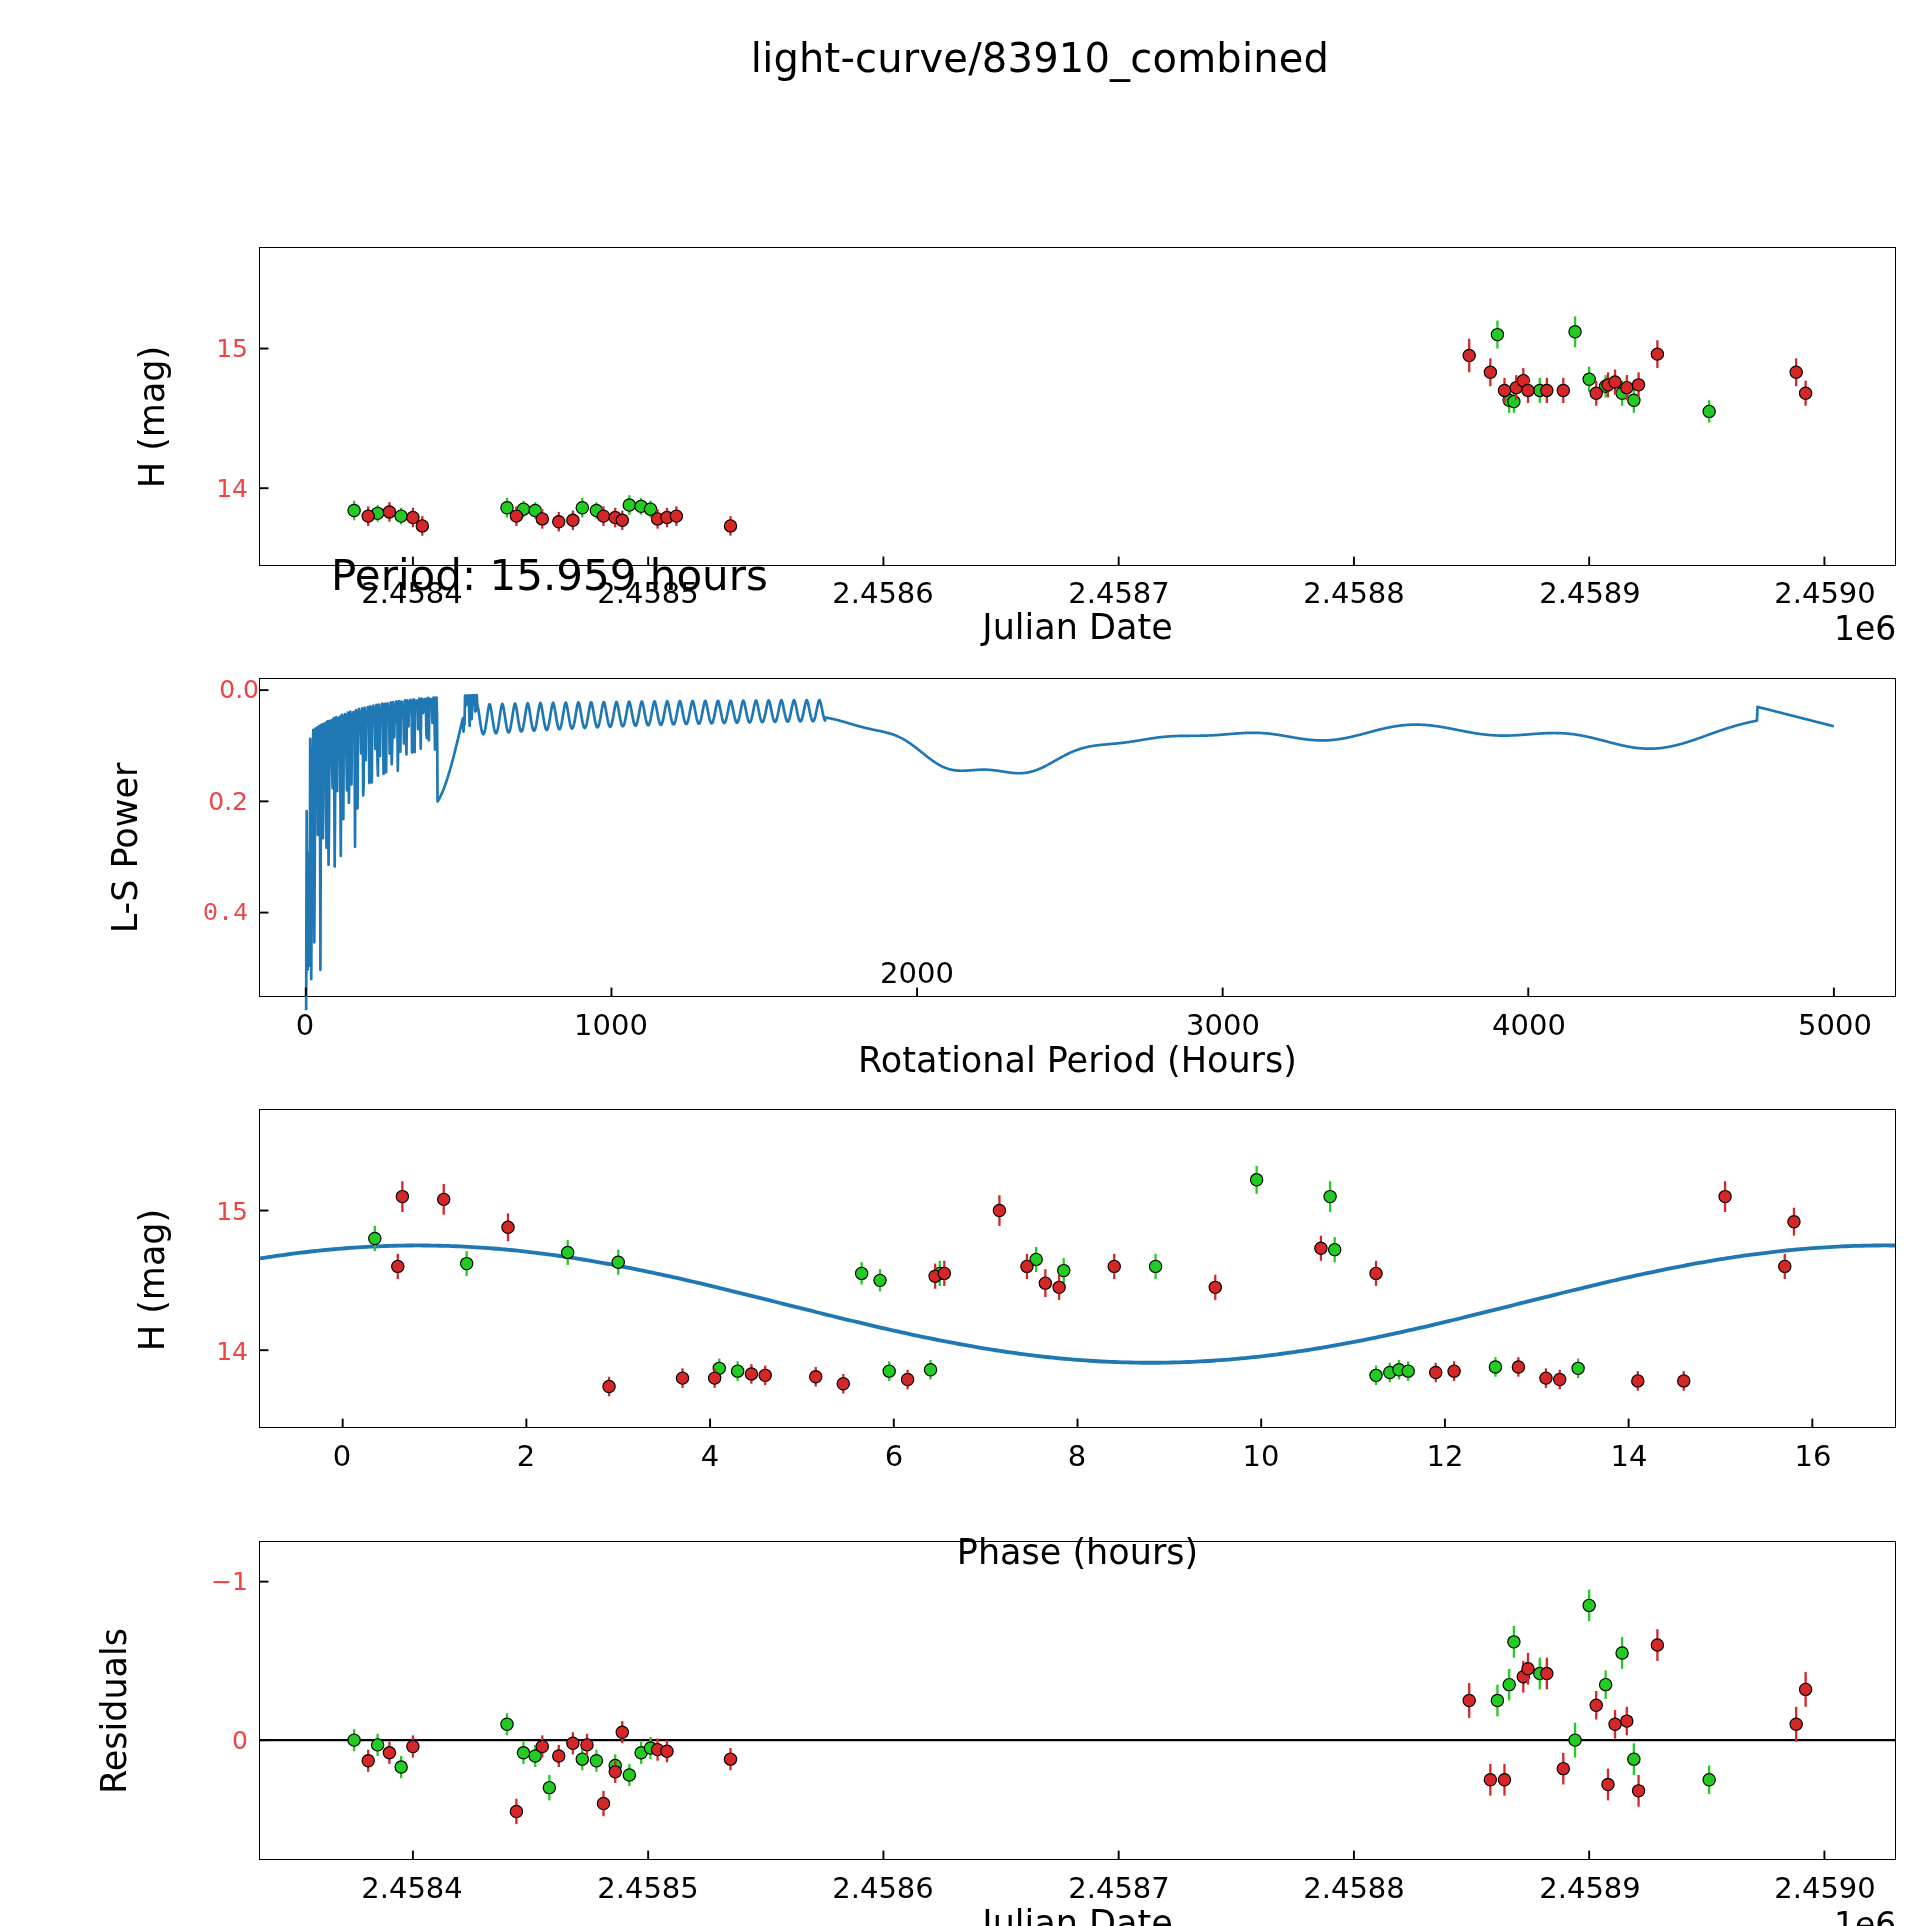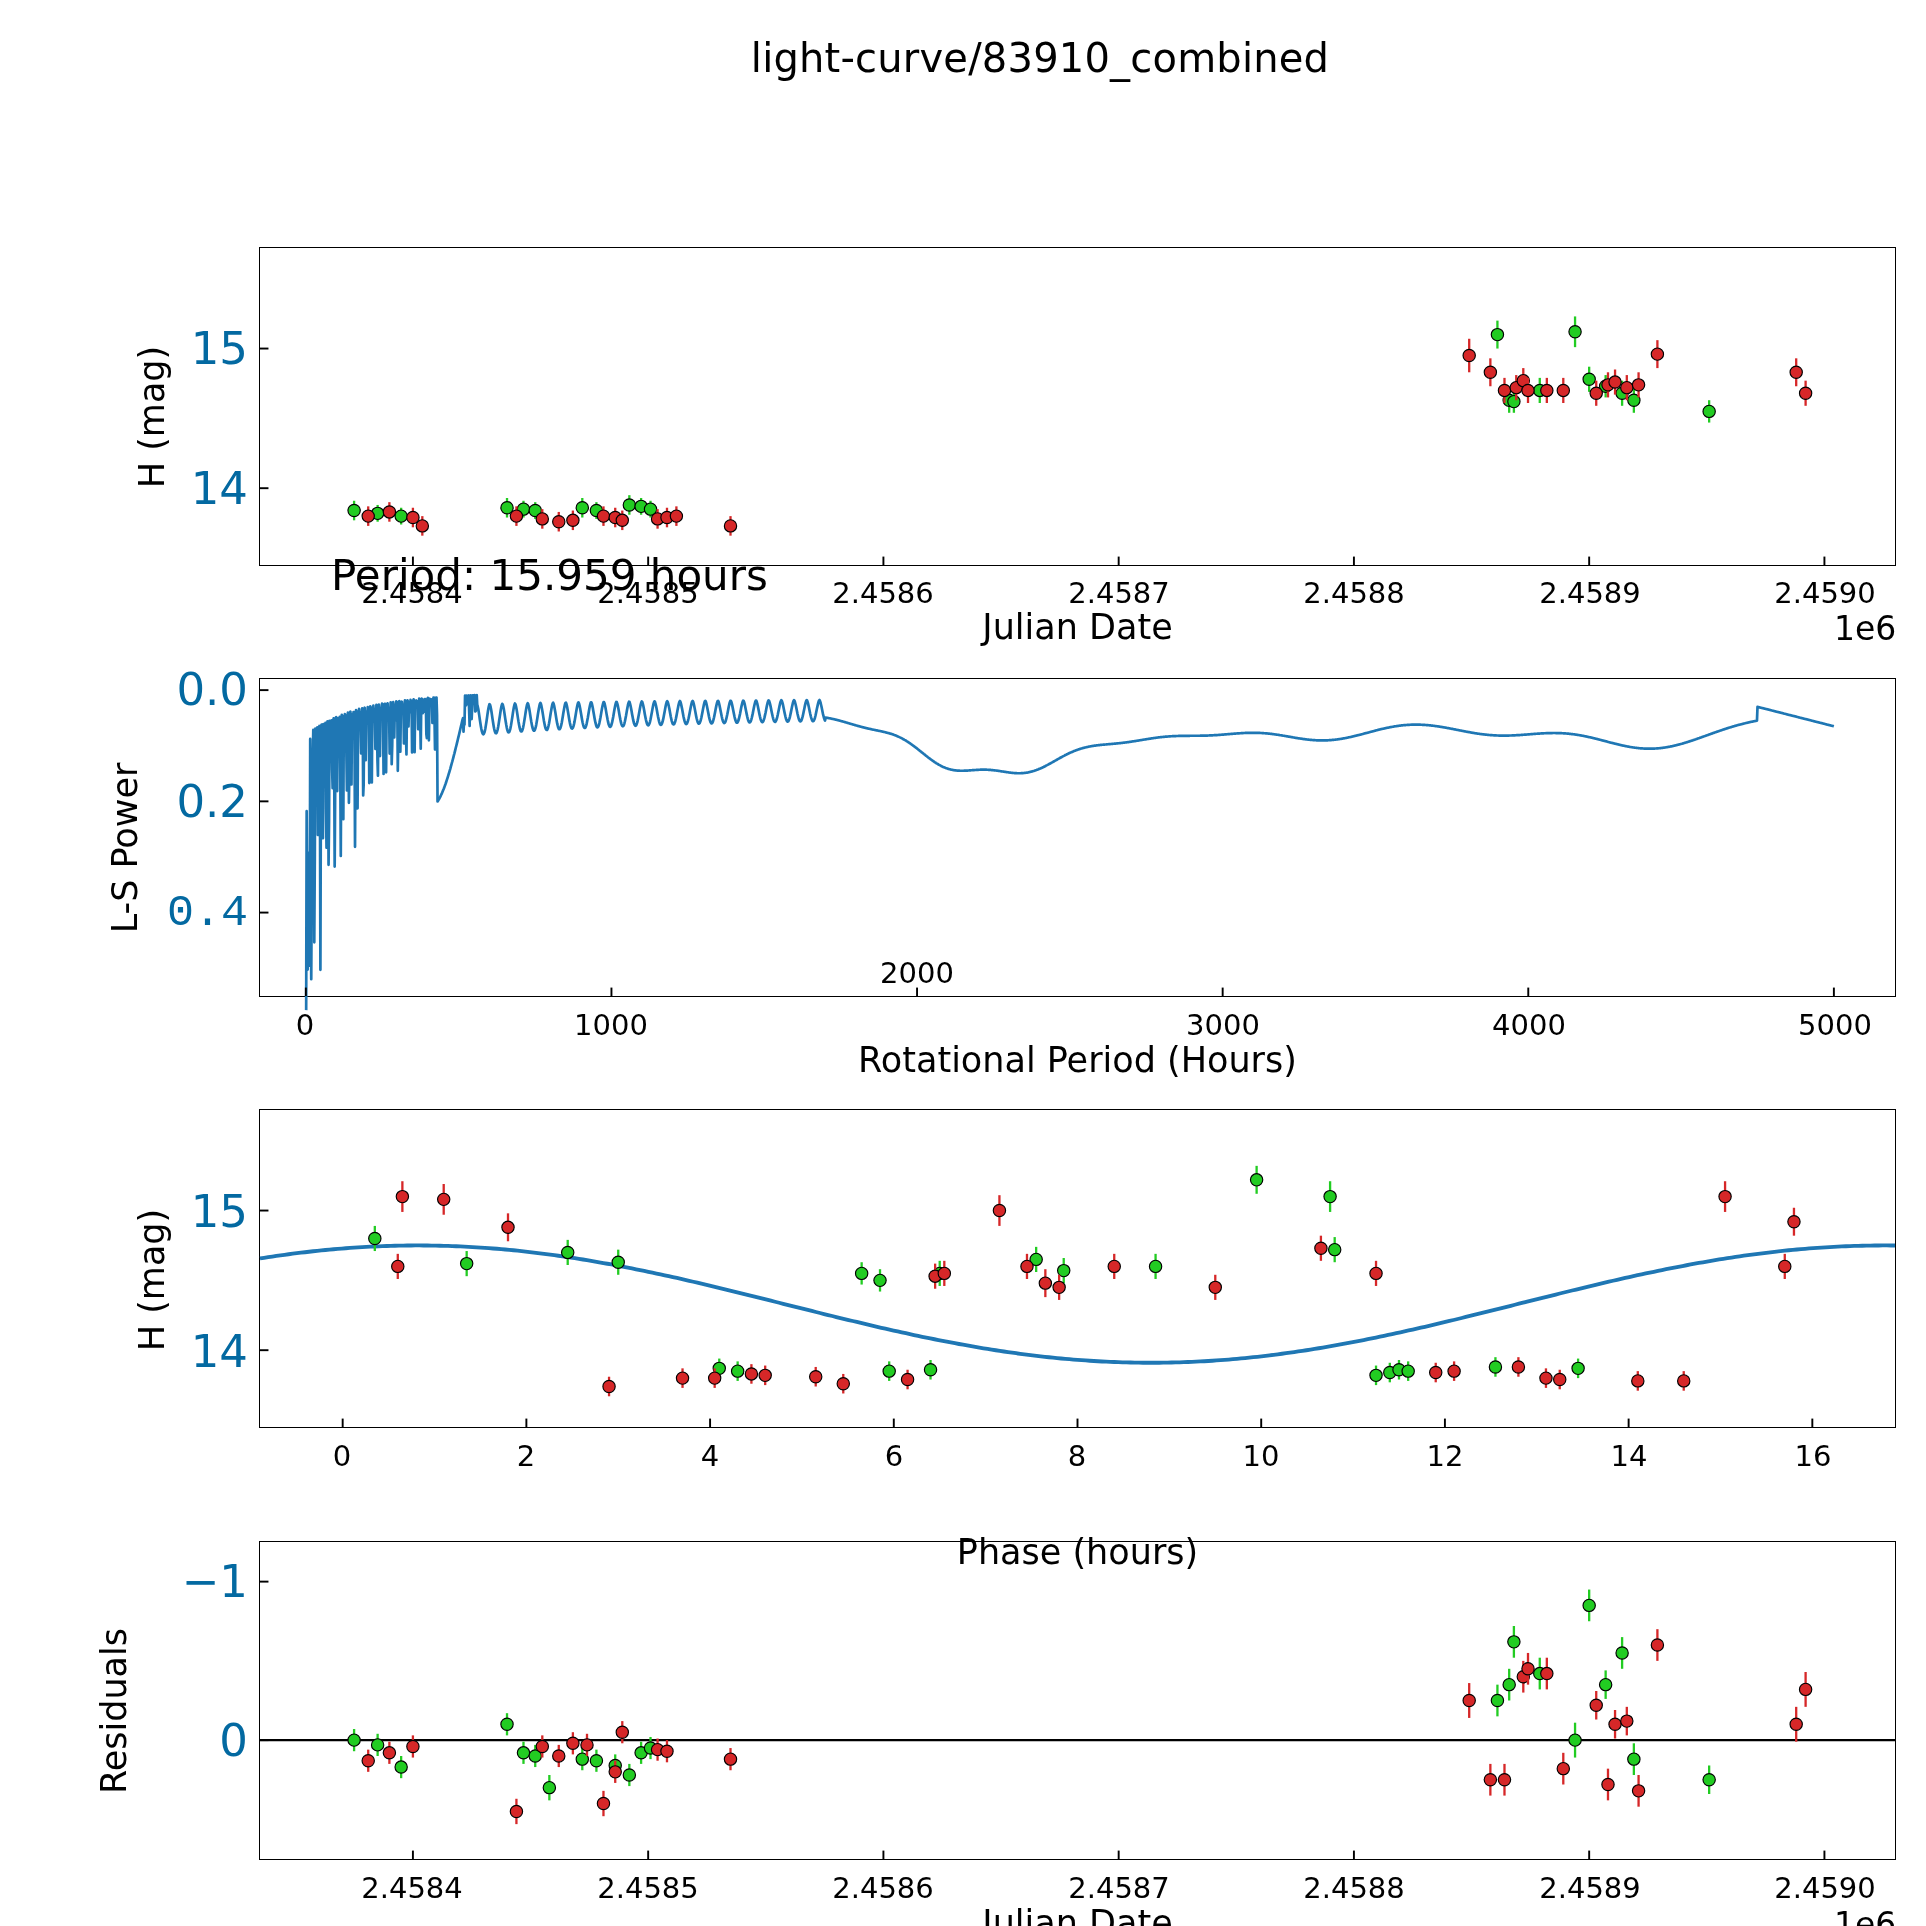--- a/index.html
+++ b/index.html
@@ -73,22 +73,22 @@
   }
   .tick-label {
     position: absolute;
     font-size: 29px;
     color: #000;
     white-space: nowrap;
     transform: translateX(-50%);
   }
   .tick-label-y {
     position: absolute;
-    font-size: 45px;
-    color: #0369a1;
+    font-size: 25px;
+    color: #ef4444;
     white-space: nowrap;
     transform: translateY(-50%);
     text-align: right;
   }
   .annotation {
     position: absolute;
     font-size: 42px;
     color: #000;
     white-space: nowrap;
   }
@@ -825,21 +825,21 @@
       <div class="tick-label" style="left: 1590px; top: 576px;">2.4589</div>
       <div class="tick-label" style="left: 1825px; top: 576px;">2.4590</div>
       <div class="tick-label-y" style="left: 132px; width: 116px; top: 488px;">14</div>
       <div class="tick-label-y" style="left: 132px; width: 116px; top: 348px;">15</div>
       <div class="tick-label" style="left: 305px; top: 1008px;">0</div>
       <div class="tick-label" style="left: 611px; top: 1008px;">1000</div>
       <div class="tick-label" style="left: 917px; top: 956px;">2000</div>
       <div class="tick-label" style="left: 1223px; top: 1008px;">3000</div>
       <div class="tick-label" style="left: 1529px; top: 1008px;">4000</div>
       <div class="tick-label" style="left: 1835px; top: 1008px;">5000</div>
-      <div class="tick-label-y" style="left: 132px; width: 116px; top: 689px; text-align: right;">0.0</div>
+      <div class="tick-label-y" style="left: 143px; width: 116px; top: 689px; text-align: right;">0.0</div>
       <div class="tick-label-y" style="left: 132px; width: 116px; top: 801px;">0.2</div>
       <div class="tick-label-y" style="left: 132px; width: 116px; top: 913px; font-family: Liberation Mono, monospace;">0.4</div>
       <div class="tick-label" style="left: 342px; top: 1439px;">0</div>
       <div class="tick-label" style="left: 526px; top: 1439px;">2</div>
       <div class="tick-label" style="left: 710px; top: 1439px;">4</div>
       <div class="tick-label" style="left: 894px; top: 1439px;">6</div>
       <div class="tick-label" style="left: 1077px; top: 1439px;">8</div>
       <div class="tick-label" style="left: 1261px; top: 1439px;">10</div>
       <div class="tick-label" style="left: 1445px; top: 1439px;">12</div>
       <div class="tick-label" style="left: 1629px; top: 1439px;">14</div>

